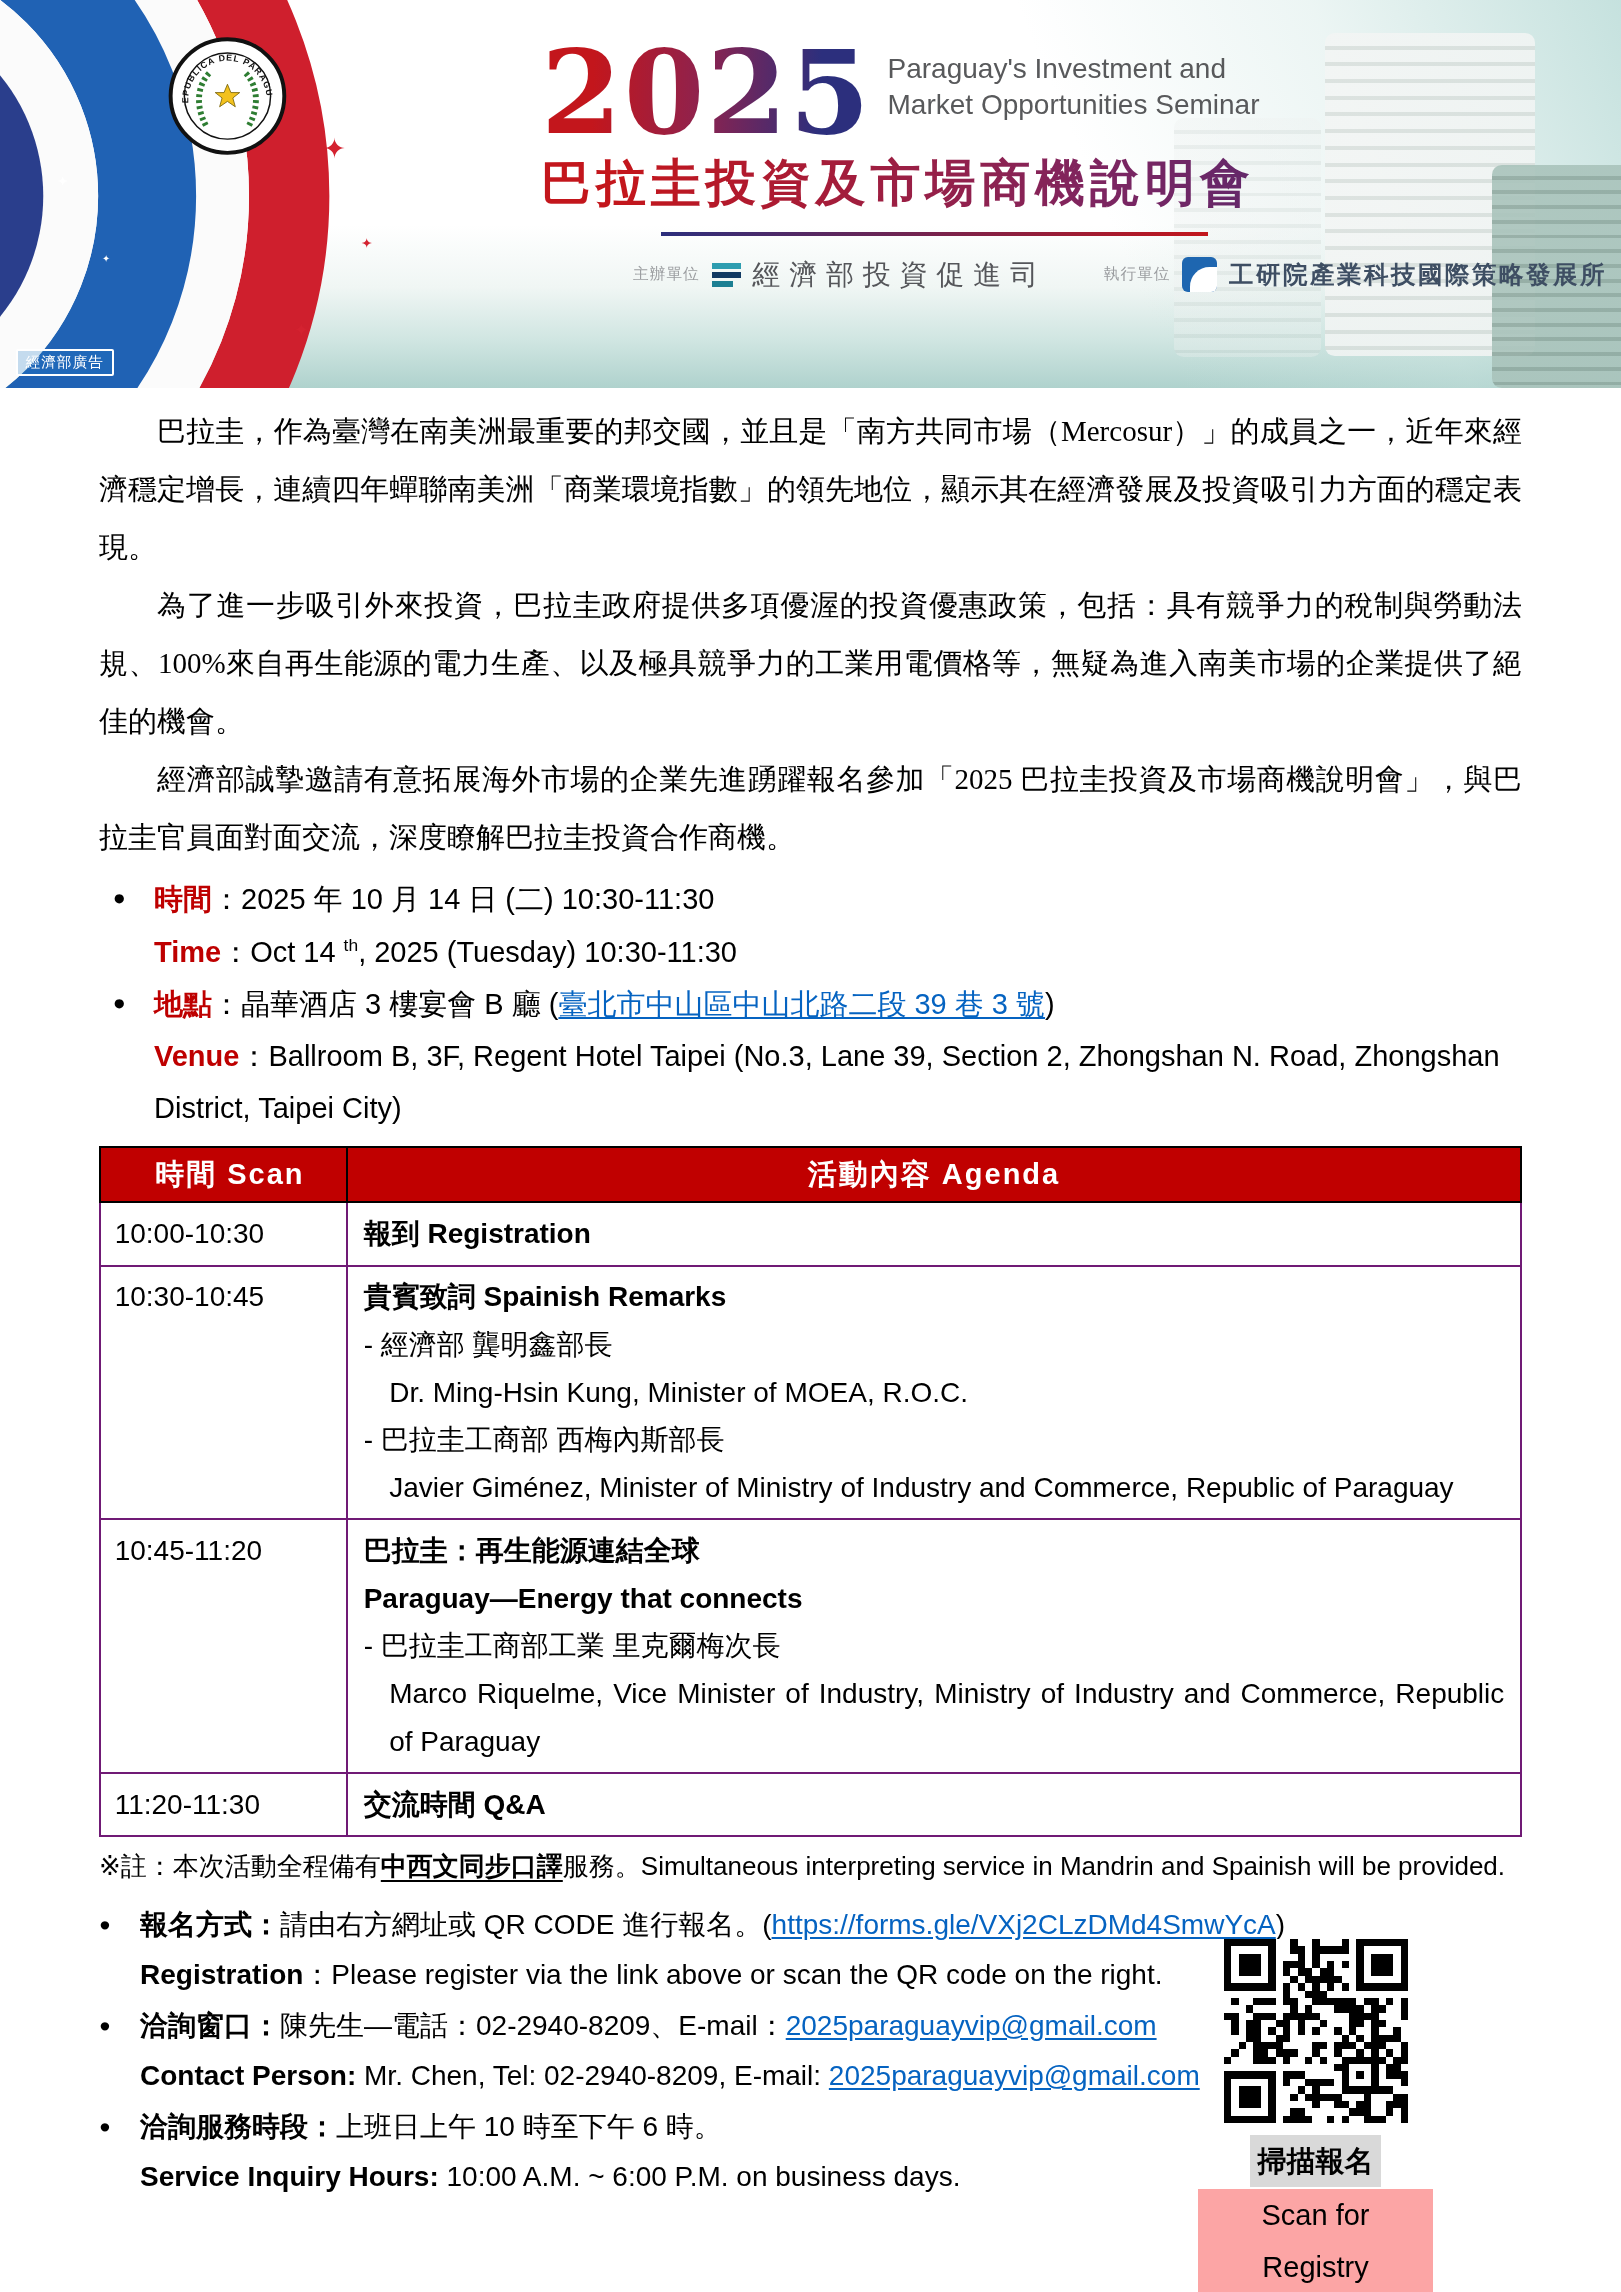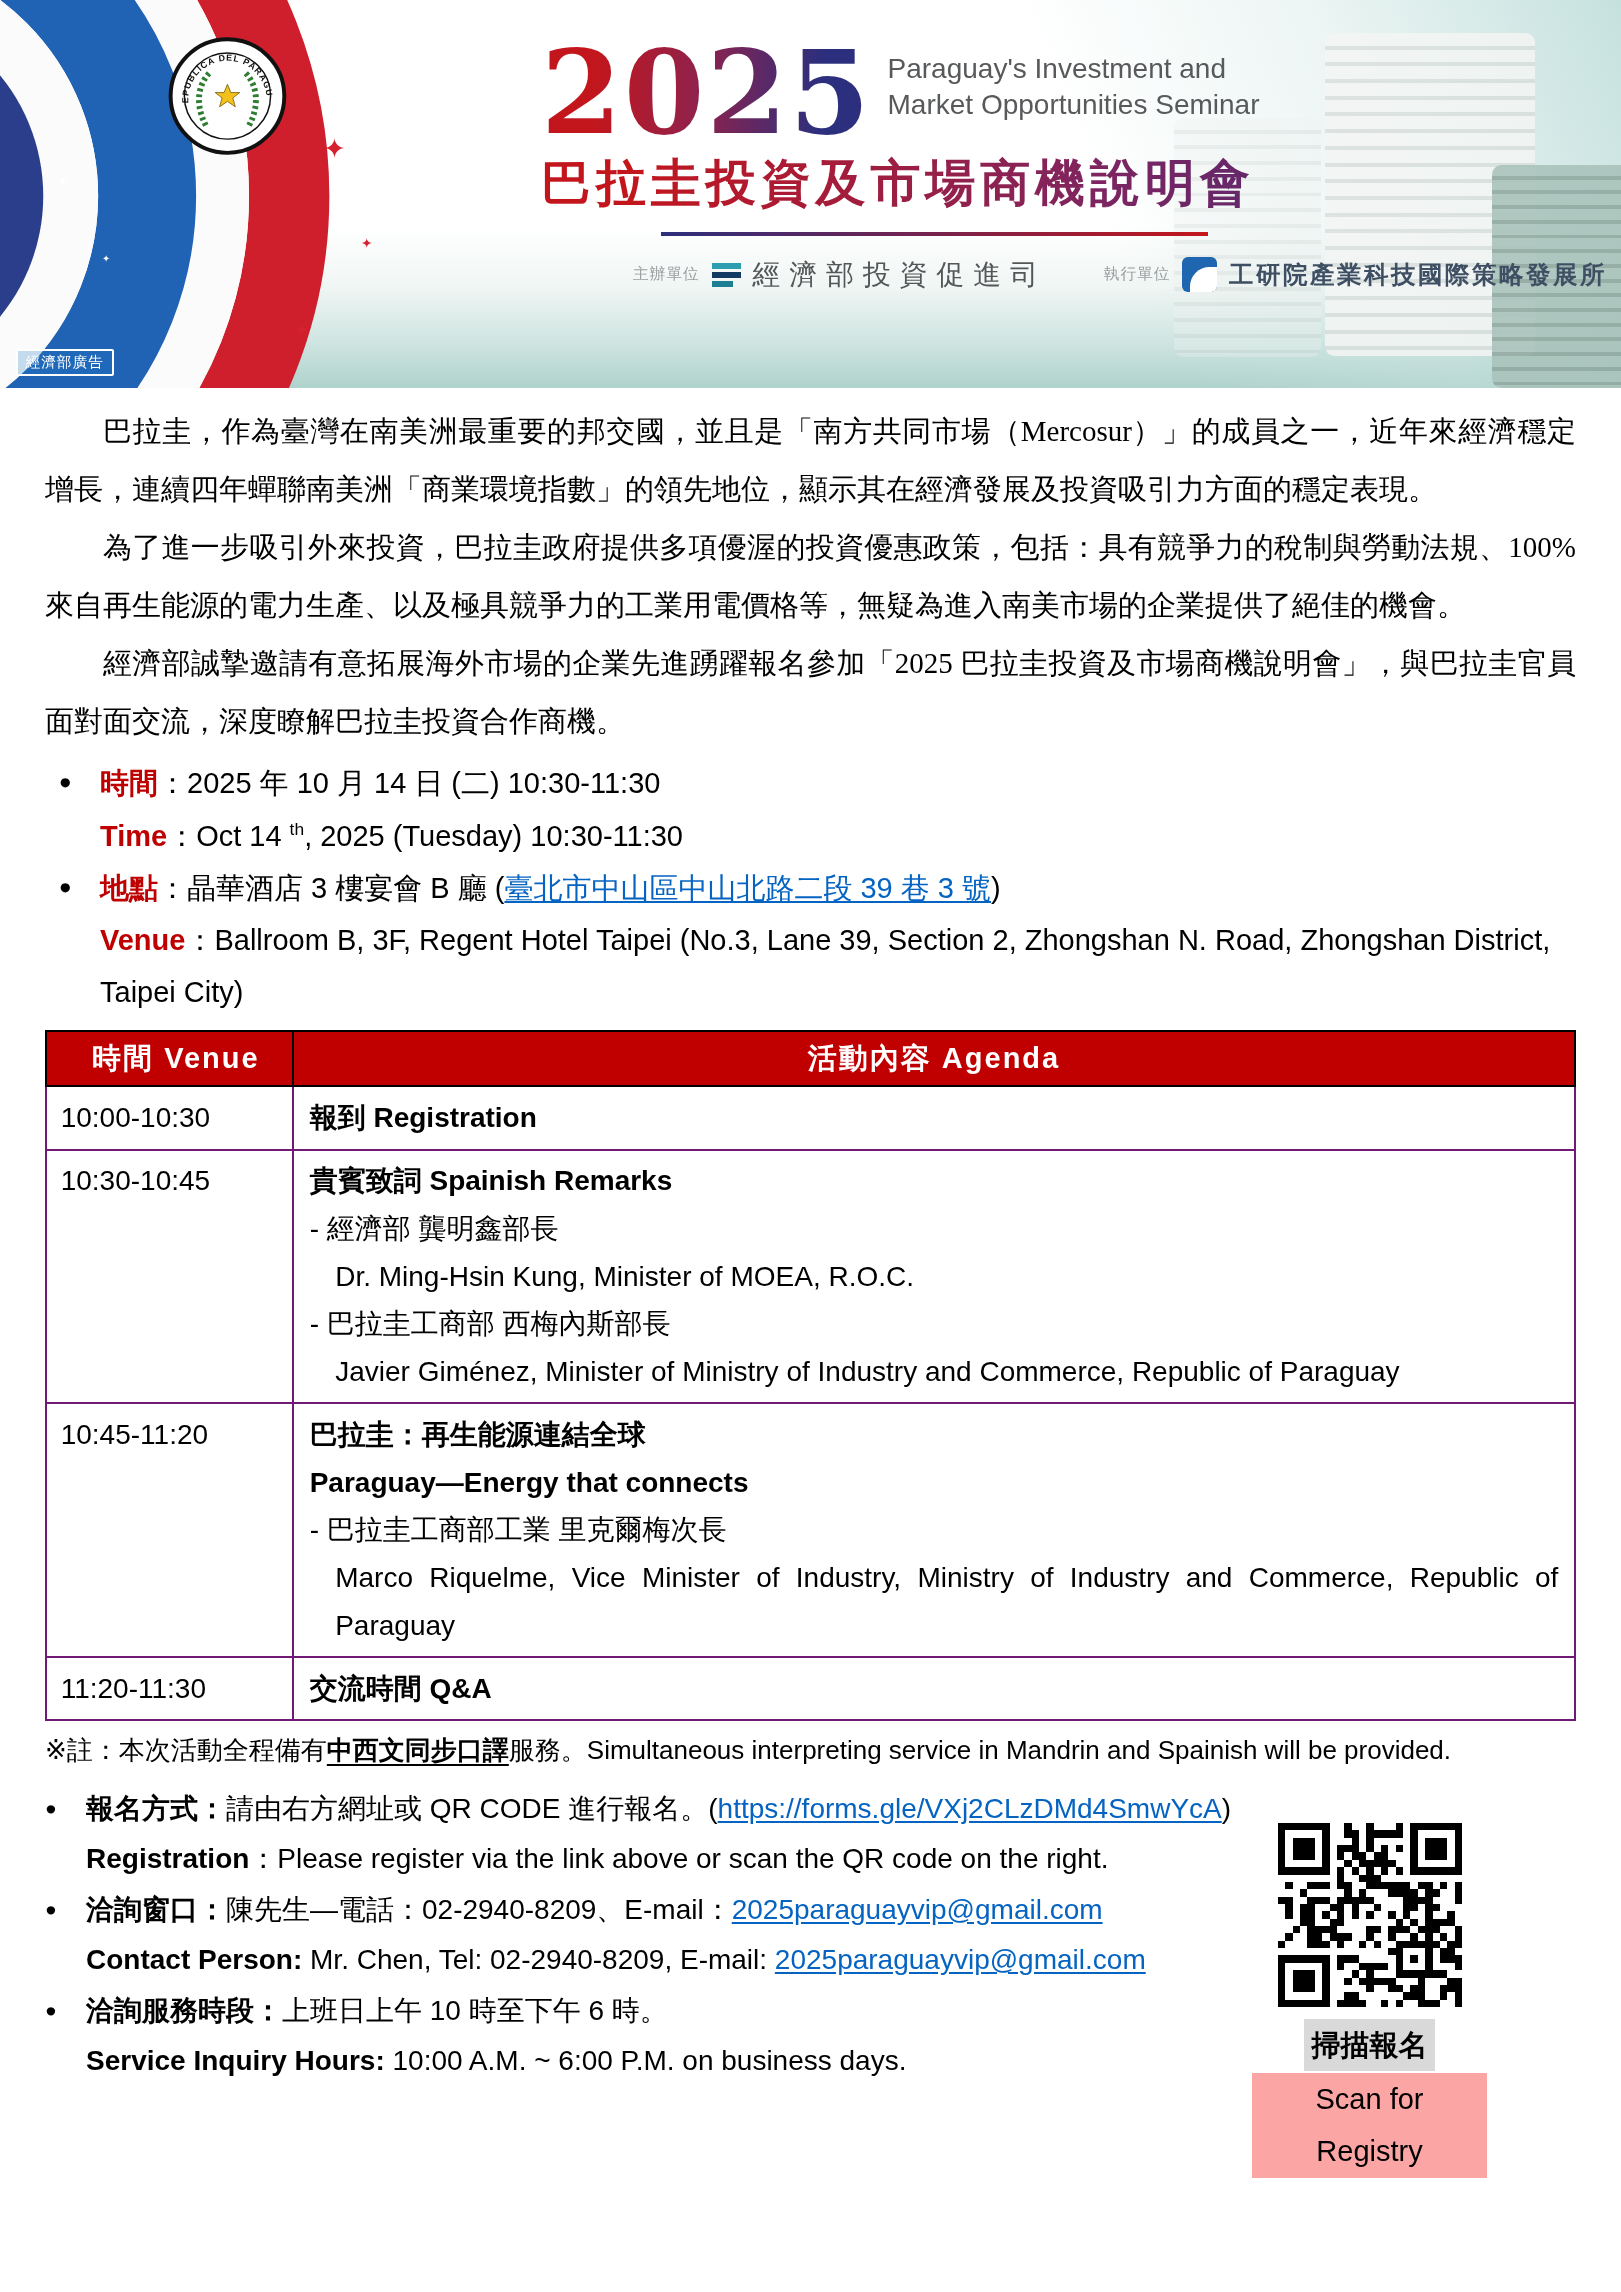--- a/index.html
+++ b/index.html
@@ -51,21 +51,21 @@
   .moea-logo .m1 { width:29px; background:#2D9DB0; }
   .moea-logo .m2 { width:29px; background:#123A63; }
   .moea-logo .m3 { width:21.6px; background:#1C7F93; }
   .org-name-host { font-size:28px; color:#55565A; letter-spacing:8.8px; }
   .itri-logo { position:relative; width:35px; height:35px; border-radius:5.9px; background:#1E66B0; overflow:hidden; }
   .itri-logo::after { content:""; position:absolute; left:7.8px; top:9.8px; width:39px; height:39px;
     background:#fff; border-radius:50% 0 0 0; }
   .org-name-exec { font-size:24.5px; color:#3E4E63; font-weight:700; letter-spacing:2.5px; }
 
   
-  .content { padding:0 45px; position:relative; }
+  .content { padding:0 99px; position:relative; }
   .intro { margin-top:13.7px; font-family:"Liberation Serif","DejaVu Serif",serif;
     font-size:29px; line-height:2.0; text-align:justify; }
   .intro p { margin:0; text-indent:2em; }
 
   .details { margin-top:7.8px; font-size:29px; line-height:1.8; }
   .detail { display:flex; }
   .d-dot { width:55px; padding-left:13.7px; font-size:21.6px; line-height:2.35; }
   .d-body { flex:1; }
   .d-label { color:#BE0000; font-weight:700; }
   sup { font-size:60%;margin-left:8px; }
@@ -193,21 +193,21 @@
           <div class="d-line">
             <span class="d-label">Venue</span><span>：Ballroom B, 3F, Regent Hotel Taipei (No.3, Lane 39, Section 2, Zhongshan N. Road, Zhongshan District, Taipei City)</span>
           </div>
         </div>
       </div>
     </div>
 
     <table class="agenda">
       <thead>
         <tr>
-          <th class="t-time">時間 Venue</th>
+          <th class="t-time">時間 Scan</th>
           <th>活動內容  Agenda</th>
         </tr>
       </thead>
       <tbody>
           <tr>
             <td class="t-time">10:00-10:30</td>
             <td>
               <div class="agenda-line b">報到 Registration</div>
             </td>
           </tr>

